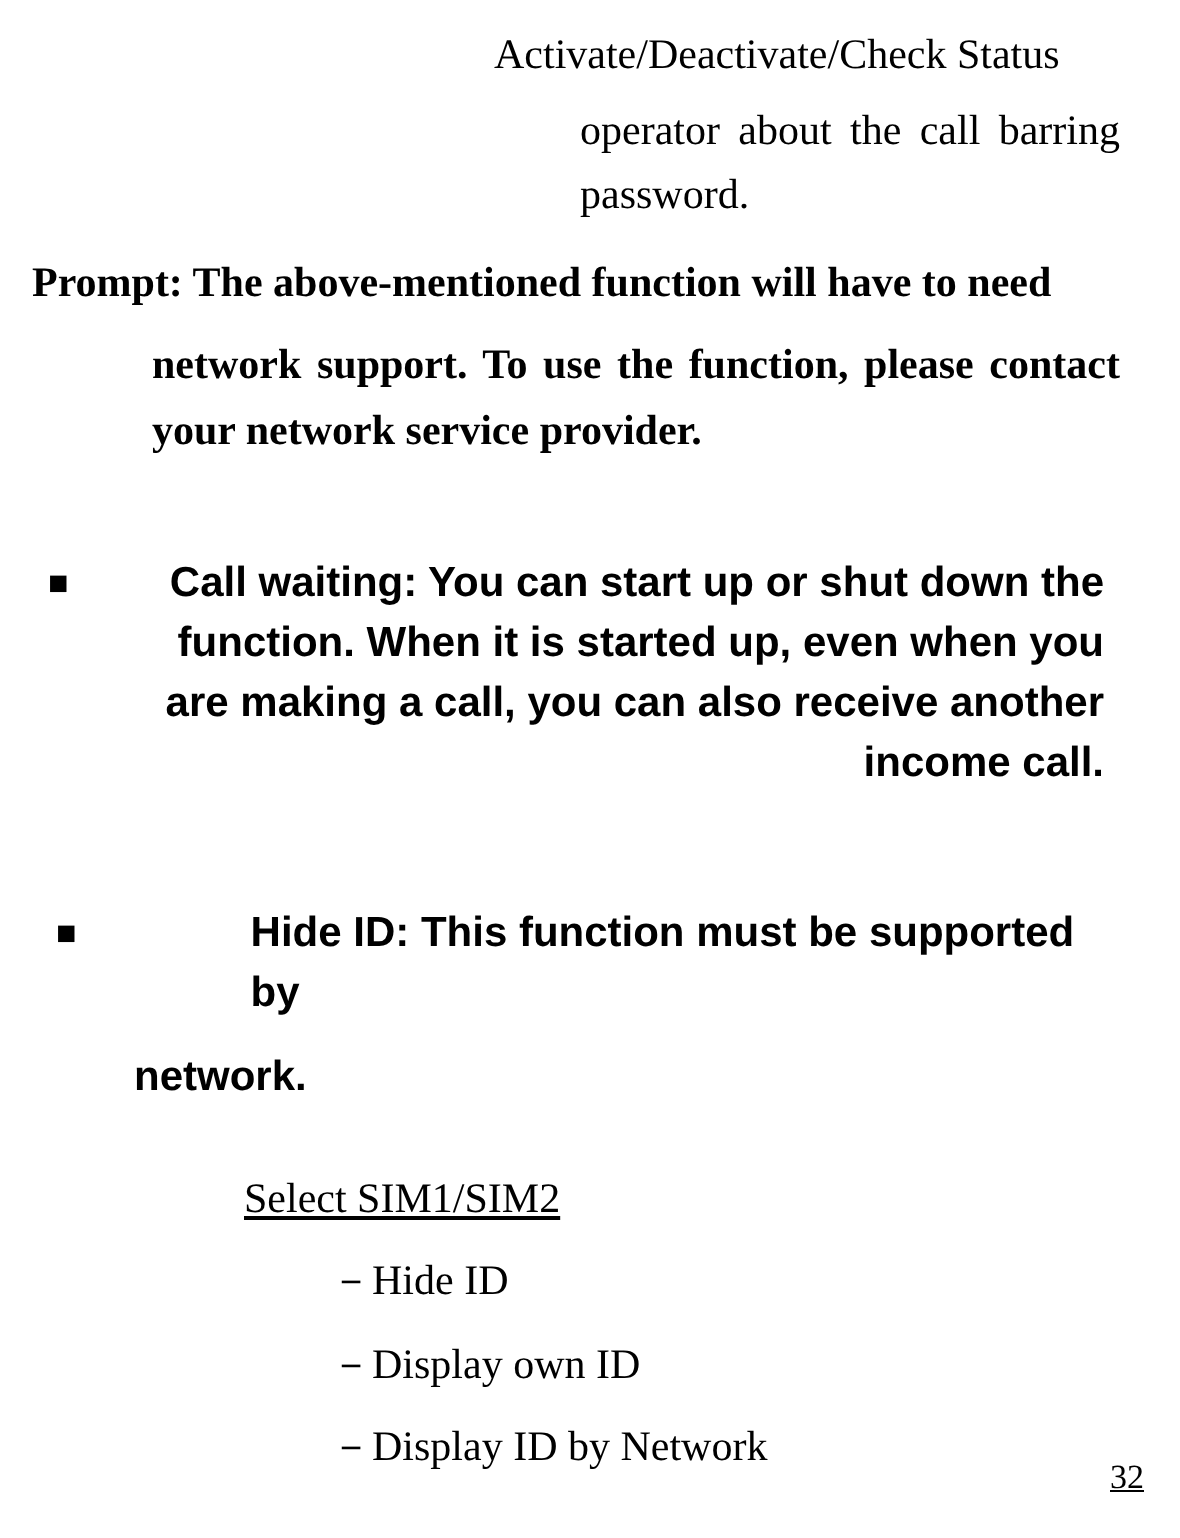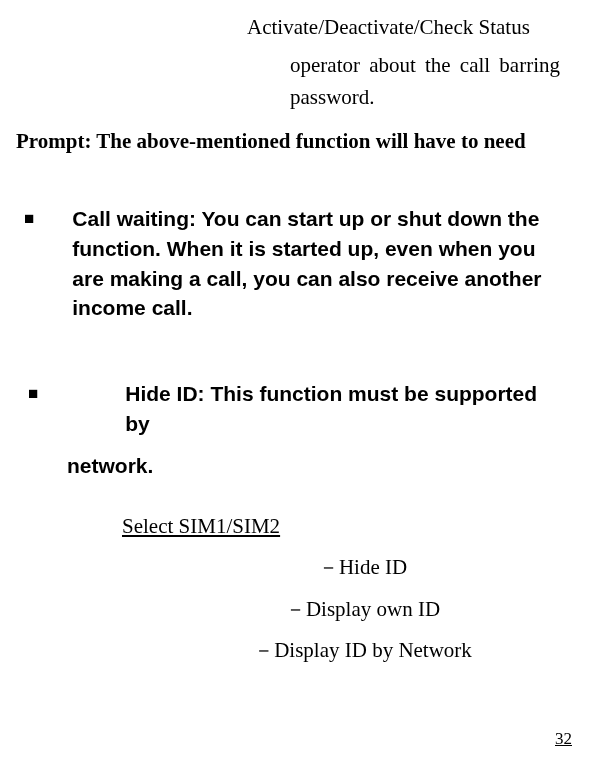--- a/index.html
+++ b/index.html
@@ -67,20 +67,21 @@
     }
     .bullet-marker {
       font-family: Arial, sans-serif;
       font-size: 17px;
       margin-right: 30px;
       margin-top: 3px;
       flex-shrink: 0;
     }
     .bullet-text {
       flex: 1;
+      text-align: right;
     }
     .bullet-section-2 {
       margin-top: 28px;
       padding-left: 8px;
     }
     .bullet-item-2 {
       font-family: Arial, Helvetica, sans-serif;
       font-weight: bold;
       line-height: 1.42;
     }
@@ -100,37 +101,37 @@
     .select-line {
       padding-left: 114px;
       margin-top: 14px;
       line-height: 1.5;
       text-decoration: underline;
     }
     .option-line {
       padding-left: 157px;
       line-height: 1.5;
       margin-top: 2px;
-      text-align: center;
     }
     .page-number {
       position: absolute;
       bottom: 20px;
       right: 18px;
       font-size: 17px;
       text-decoration: underline;
     }
   </style>
 </head>
 <body>
 
 <div class="content">
   <div class="indent-1">Activate/Deactivate/Check Status</div>
   <div class="dash-continue-2">operator about the call barring password.</div>
   <div class="prompt">Prompt: The above-mentioned function will have to need</div>
+  <div class="prompt-continue">network support. To use the function, please contact your network service provider.</div>
 
   <div class="bullet-section">
     <div class="bullet-item">
       <span class="bullet-marker">■</span>
       <span class="bullet-text">Call waiting: You can start up or shut down the function. When it is started up, even when you are making a call, you can also receive another income call.</span>
     </div>
   </div>
 
   <div class="bullet-section-2">
     <div class="bullet-item-2">

